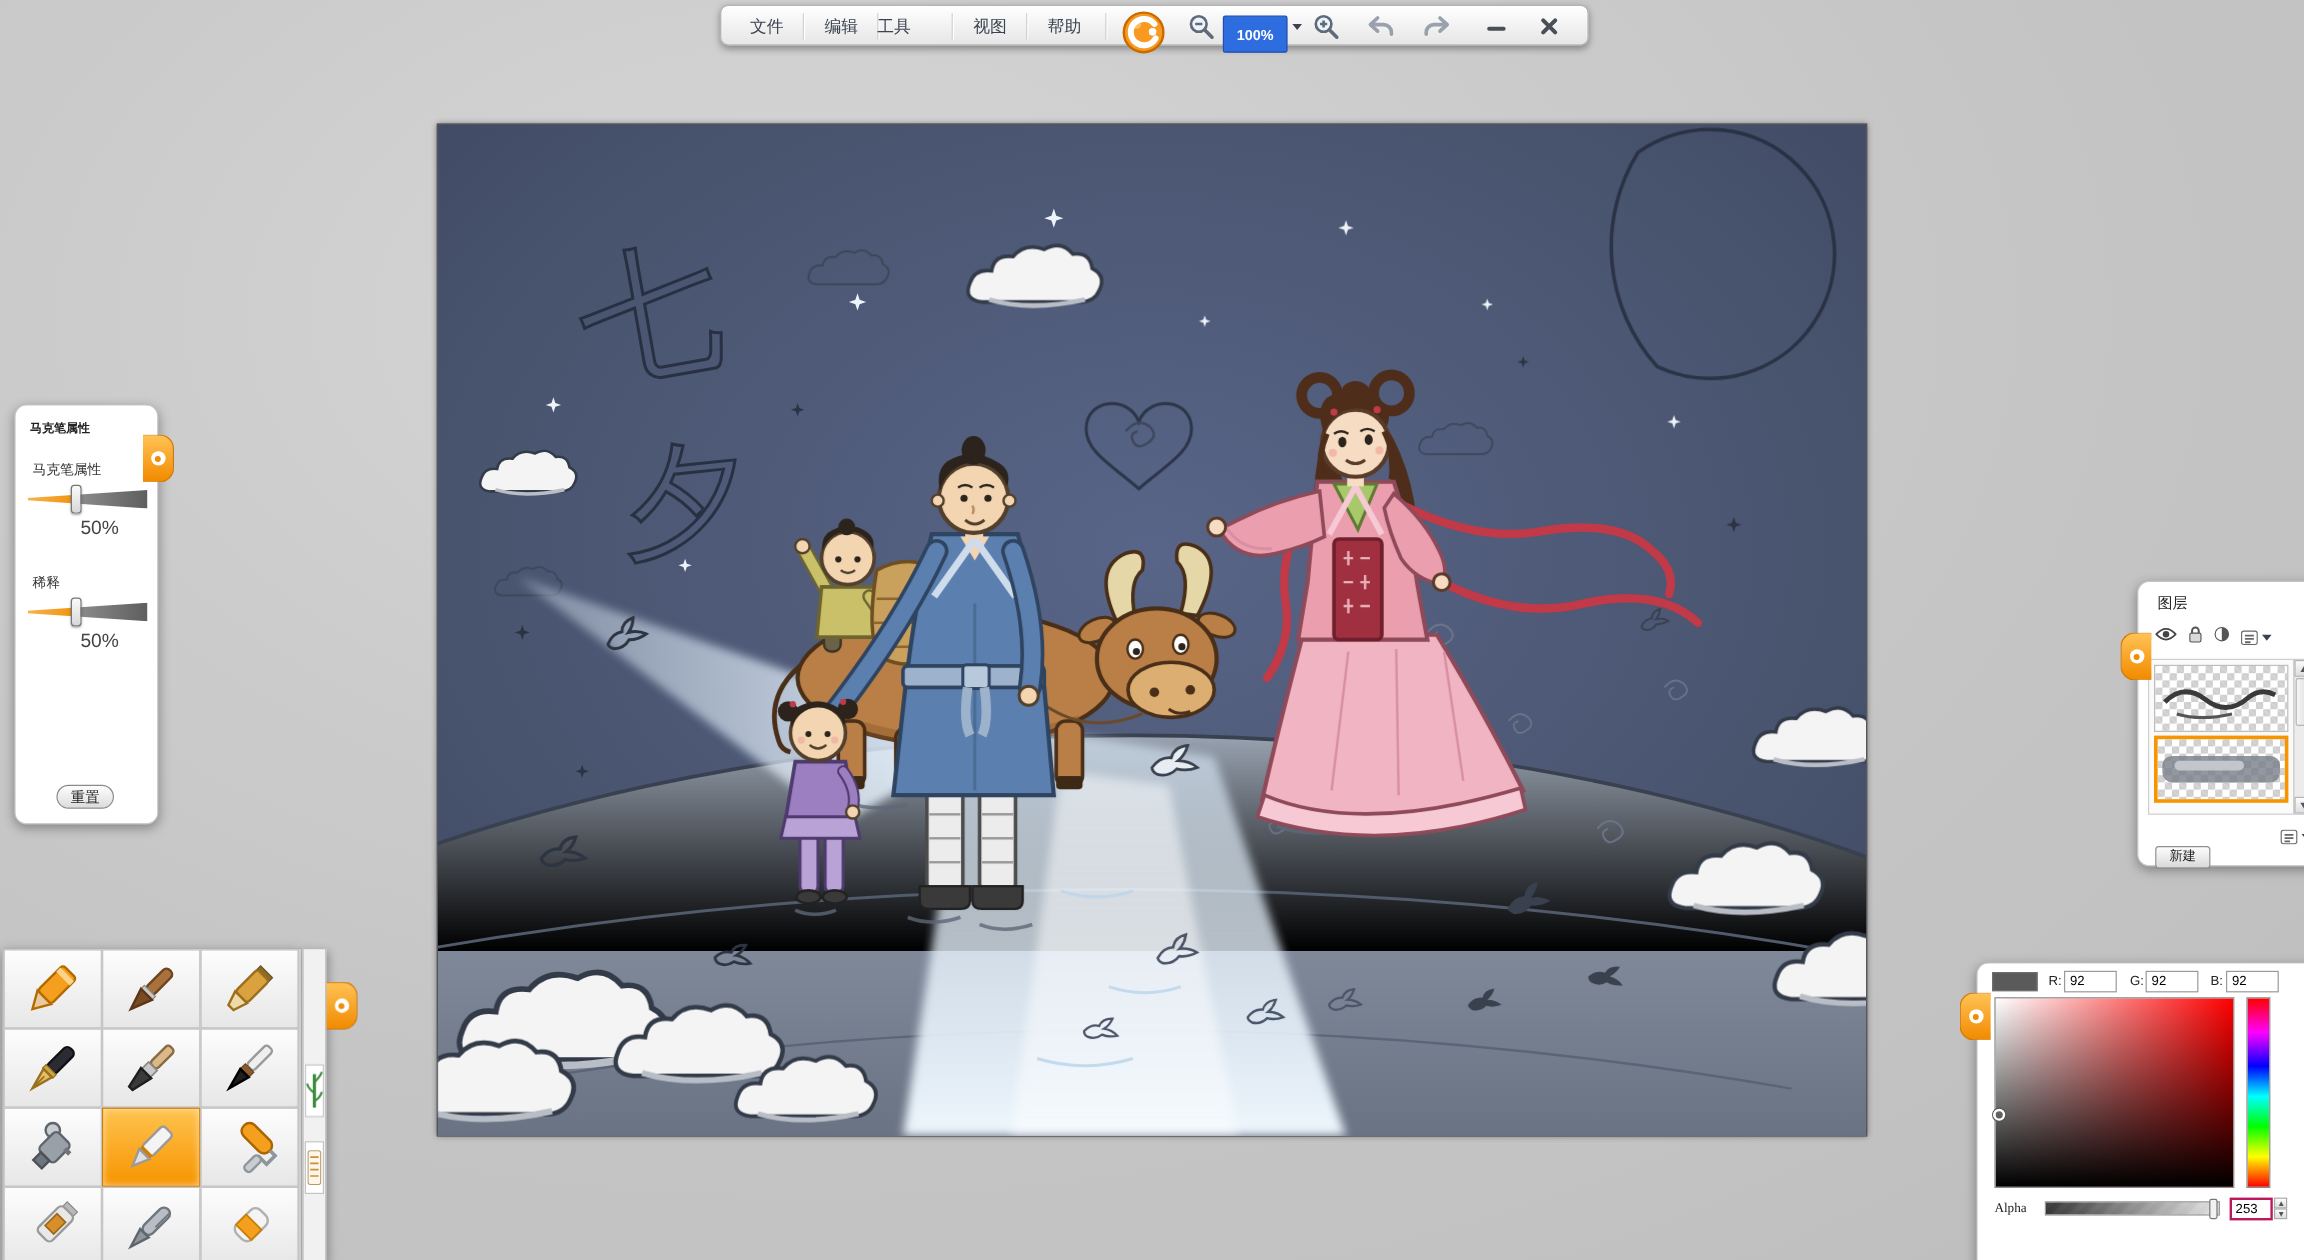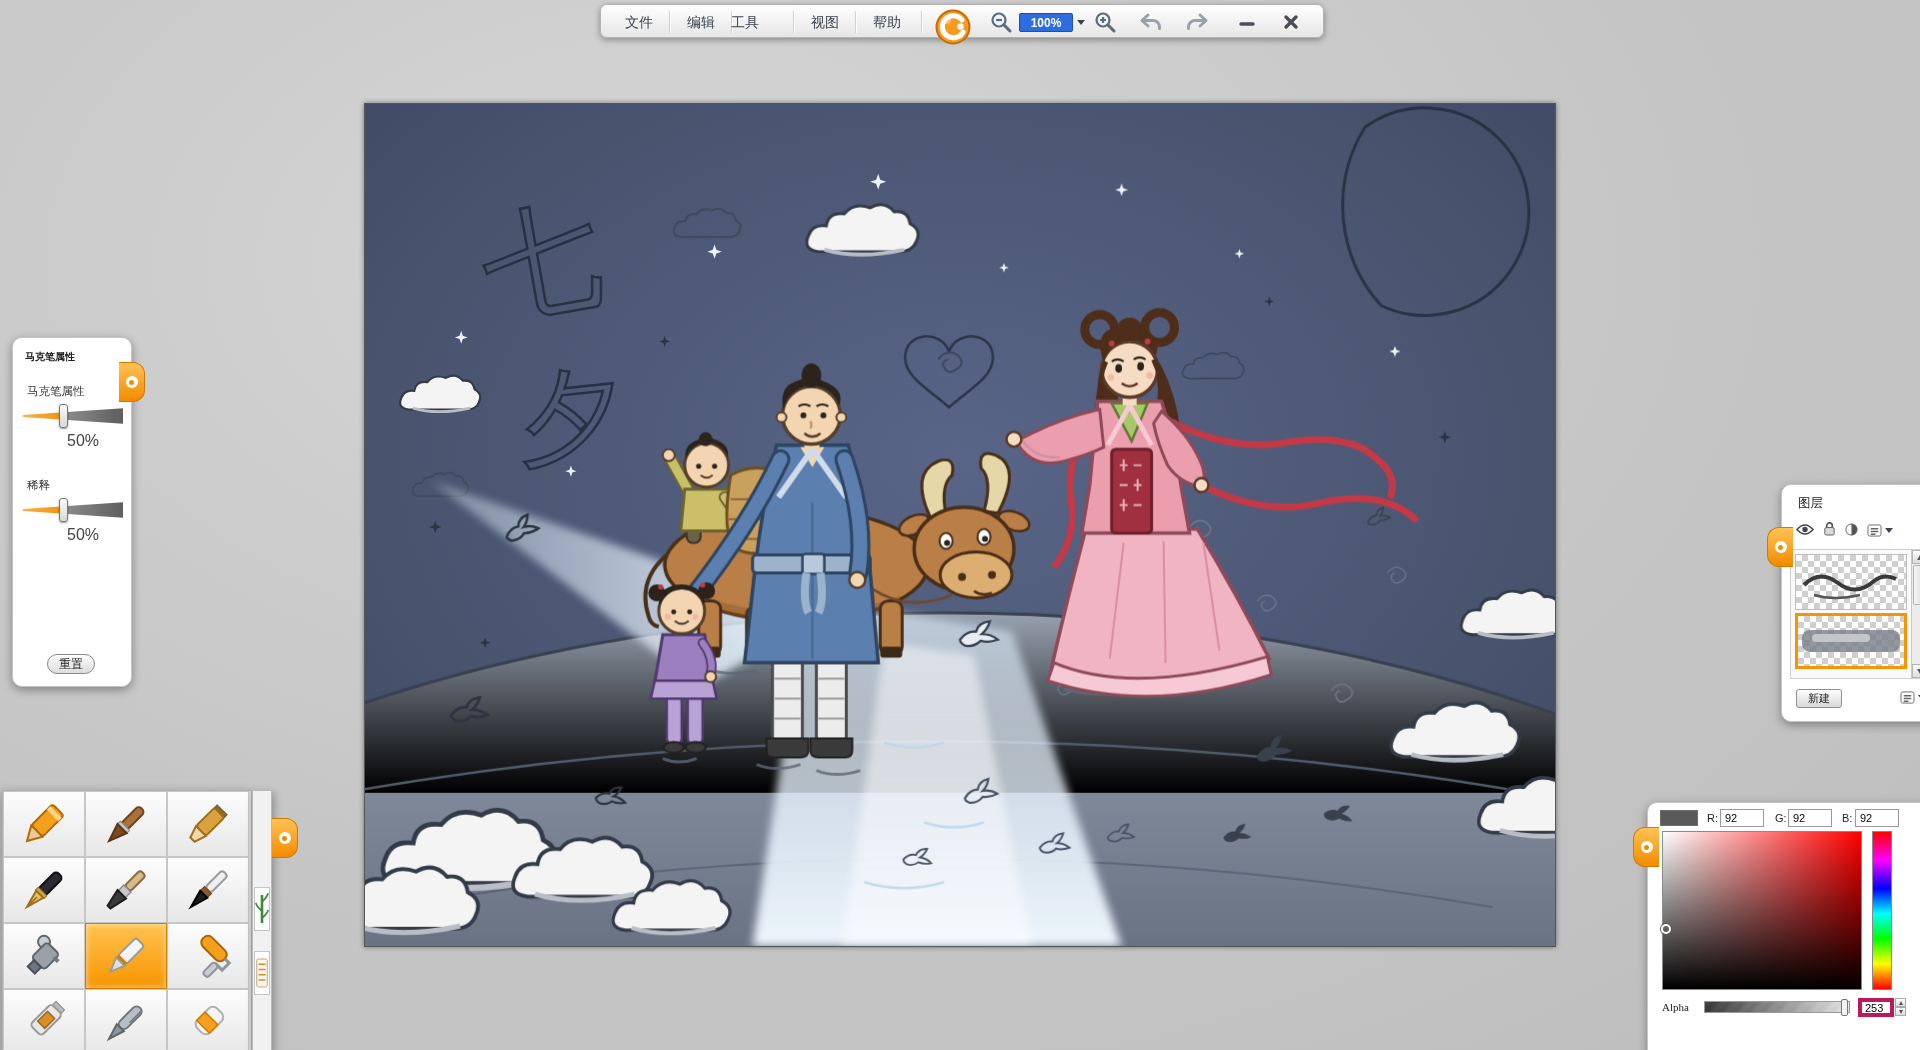--- a/index.html
+++ b/index.html
@@ -19,21 +19,21 @@
     box-shadow: 0 2px 6px rgba(0,0,0,.35);
   }
   .menu-item {
     position:absolute; top:3px; height:28px; width:60px; line-height:28px;
     text-align:center; font-size:14px; color:#3c4350; border-radius:4px; cursor:default;
   }
   .menu-sep { position:absolute; top:6px; width:1px; height:22px; background:#d2d2d2; box-shadow:1px 0 0 #fff; }
   .tb-btn { position:absolute; top:4px; width:28px; height:26px; display:flex; align-items:center; justify-content:center; border-radius:4px; }
   .logo-slot { position:absolute; left:330px; top:-1px; width:44px; height:44px; display:flex; align-items:center; justify-content:center; }
   .zoom-box {
-    position:absolute; left:418px; top:8px; width:54px; height:19px;
+    position:absolute; left:418px; top:8px; width:54px; height:31px;
     background:#2e6de0; color:#fff; font-size:12px; font-weight:bold; text-align:center;
     border:1px solid #1d4fae; border-radius:2px; font-family:"Liberation Sans",sans-serif;
   }
   .caret-down { width:0; height:0; border-left:4px solid transparent; border-right:4px solid transparent; border-top:5px solid #3c4350; }
   .zoom-caret { position:absolute; left:476px; top:15px; }
 
   
   .canvas-frame {
     position:absolute; left:364px; top:103px; width:1192px; height:844px;
     border:1px solid #565656; box-shadow:0 0 5px rgba(0,0,0,.45);
@@ -112,21 +112,21 @@
       linear-gradient(45deg,#cfcfcf 25%,transparent 25%,transparent 75%,#cfcfcf 75%),
       linear-gradient(45deg,#cfcfcf 25%,transparent 25%,transparent 75%,#cfcfcf 75%);
     background-size:12px 12px; background-position:0 0,6px 6px;
   }
   .lp-scroll { position:absolute; right:0; top:0; width:16px; height:128px; background:#ececec; border-left:1px solid #c9c9c9; }
   .scroll-btn { position:absolute; left:0; width:15px; height:14px; background:linear-gradient(#fcfcfc,#ddd); border:1px solid #b5b5b5; display:flex; align-items:center; justify-content:center; }
   .tri-up   { width:0;height:0;border-left:3.5px solid transparent;border-right:3.5px solid transparent;border-bottom:5px solid #555; }
   .tri-down { width:0;height:0;border-left:3.5px solid transparent;border-right:3.5px solid transparent;border-top:5px solid #555; }
   .scroll-thumb { position:absolute; left:1px; top:15px; width:13px; height:40px; background:linear-gradient(90deg,#f6f6f6,#d9d9d9); border:1px solid #b5b5b5; border-radius:2px; }
   .new-btn {
-    position:absolute; left:14px; top:204px; width:46px; height:19px;
+    position:absolute; left:14px; top:220px; width:46px; height:19px;
     background:linear-gradient(#fdfdfd,#d9d9d9); border:1px solid #8f8f8f; border-radius:3px;
     font-size:11px; color:#222; text-align:center; line-height:17px;
   }
   .lp-menu2 { position:absolute; left:118px; top:206px; display:flex; align-items:center; gap:3px; }
 
   
   .color-panel { left:1647px; top:802px; width:290px; height:262px; }
   .cp-swatch { position:absolute; left:12px; top:7px; width:38px; height:16px; background:#5a5a5a; border:1px solid #6e6e6e; }
   .cp-label { position:absolute; top:9px; font-size:11px; color:#222; }
   .cp-input { position:absolute; top:6px; width:44px; height:18px; border:1px solid #9a9a9a; font-size:11px; padding-left:4px; font-family:"Liberation Sans",sans-serif; background:#fff; }
@@ -143,21 +143,21 @@
   }
   .alpha-label { position:absolute; left:14px; top:198px; font-size:11px; font-family:"Liberation Serif",serif; color:#222; }
   .alpha-track {
     position:absolute; left:56px; top:198px; width:146px; height:12px; border:1px solid #9a9a9a;
     background:
       linear-gradient(to right, rgba(40,40,40,.85), rgba(235,235,235,.9)),
       repeating-linear-gradient(135deg,#bdbdbd 0 5px,#8c8c8c 5px 10px);
   }
   .alpha-thumb { position:absolute; left:136px; top:-3px; width:7px; height:17px; background:#f2f2f2; border:1px solid #777; border-radius:2px; }
   .spin-box { position:absolute; left:210px; top:195px; width:48px; height:19px; }
-  .spin-input { position:absolute; left:0; top:0; width:36px; height:19px; border:4px solid #be185d; font-size:11px; padding-left:3px; background:#fff; font-family:"Liberation Sans",sans-serif; }
+  .spin-input { position:absolute; left:0; top:0; width:36px; height:19px; border:2px solid #be185d; font-size:11px; padding-left:3px; background:#fff; font-family:"Liberation Sans",sans-serif; }
   .spin-btns { position:absolute; left:37px; top:0; width:11px; height:19px; }
   .spin-btn { position:absolute; left:0; width:11px; height:9px; background:linear-gradient(#fcfcfc,#ddd); border:1px solid #aaa; display:flex; align-items:center; justify-content:center; }
   .tri-up-s   { width:0;height:0;border-left:2.5px solid transparent;border-right:2.5px solid transparent;border-bottom:4px solid #555; }
   .tri-down-s { width:0;height:0;border-left:2.5px solid transparent;border-right:2.5px solid transparent;border-top:4px solid #555; }
 </style>
 </head>
 <body>
 
 <div class="toolbar">
   <div class="menu-item" style="left:8px">文件</div>

